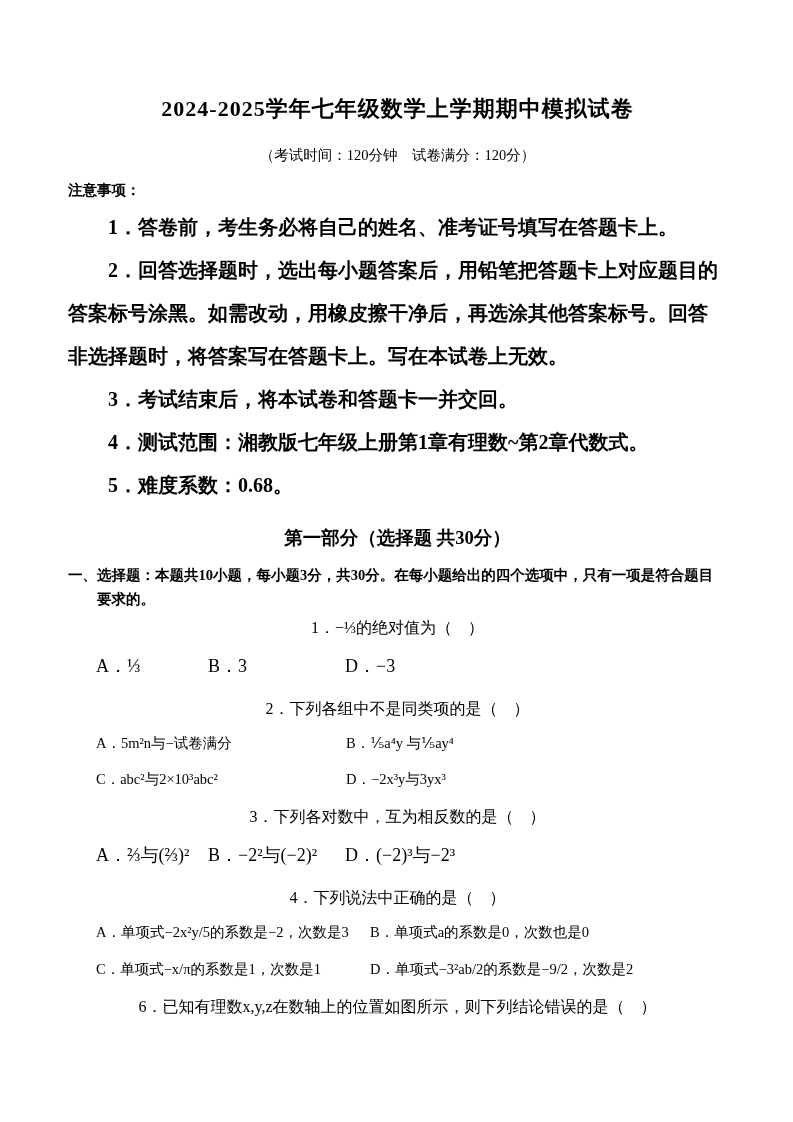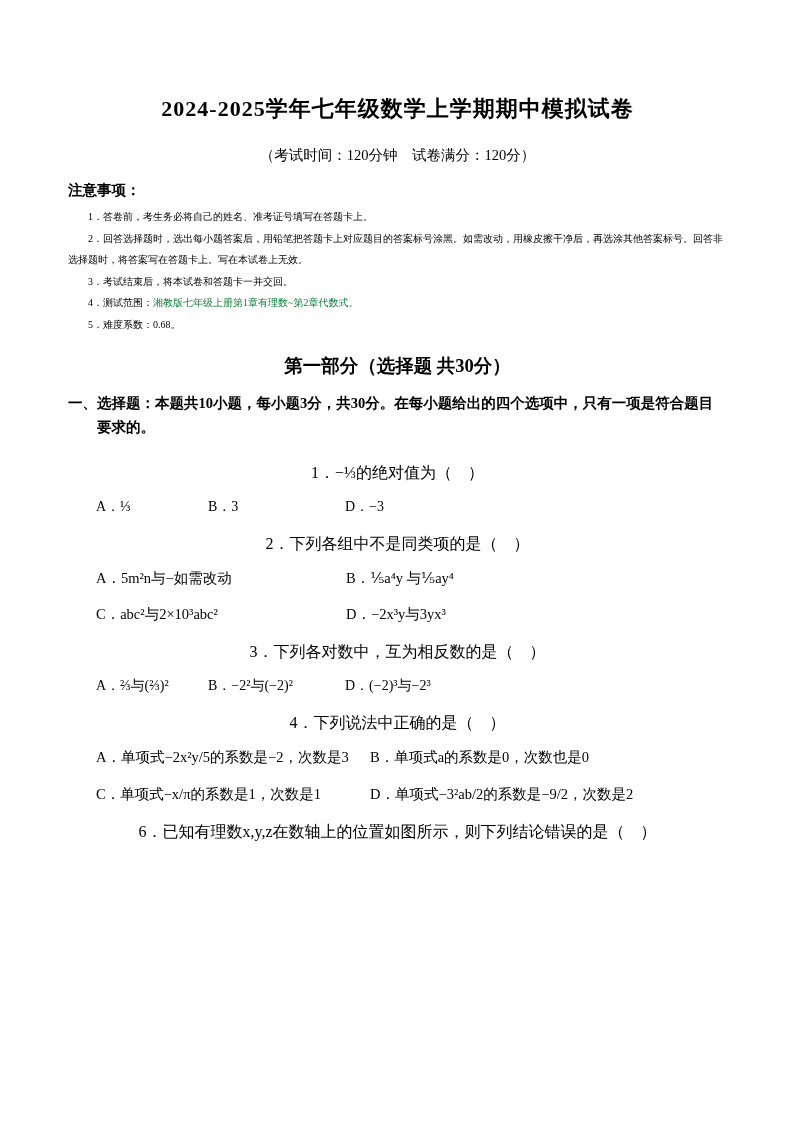--- a/index.html
+++ b/index.html
@@ -26,50 +26,51 @@
     text-align: center;
     font-size: 14.5px;
     margin-bottom: 16px;
   }
   .notice-heading {
     font-size: 14.5px;
     font-weight: bold;
     margin-bottom: 6px;
   }
   .notice {
-    font-size: 10px;
+    font-size: 20px;
     line-height: 2.15;
     text-indent: 2em;
+    font-weight: bold;
   }
-  .red { color: #15803d; }
+  .red { color: #000000; }
   .section-title {
     text-align: center;
     font-size: 18.5px;
     font-weight: bold;
     margin: 18px 0 14px 0;
   }
   .intro {
     font-size: 14.5px;
     font-weight: bold;
     line-height: 1.65;
     padding-left: 2em;
     text-indent: -2em;
-    margin-bottom: 17px;
+    margin-bottom: 0;
   }
   .question { margin-bottom: 4px; }
   .stem {
     font-size: 16px;
     line-height: 2.0;
     text-align: center;
   }
   .options-row {
     display: grid;
     grid-template-columns: 112px 137px 150px auto;
     padding-left: 28px;
-    font-size: 14px;
+    font-size: 18px;
     line-height: 2.5;
   }
   .options-two {
     display: grid;
     grid-template-columns: 250px 1fr;
     padding-left: 28px;
     font-size: 14.5px;
     line-height: 2.5;
   }
   .options-two.wide {
@@ -105,21 +106,21 @@
     <div class="options-row">
       <span class="opt">A．⅓</span>
       <span class="opt">B．3</span>
       <span class="opt">D．−3</span>
     </div>
   </div>
 
   <div class="question">
     <p class="stem">2．下列各组中不是同类项的是（　）</p>
     <div class="options-two">
-      <span class="opt">A．5m²n与−如需改动</span>
+      <span class="opt">A．5m²n与−试卷满分</span>
       <span class="opt">B．⅕a⁴y 与⅕ay⁴</span>
       <span class="opt">C．abc²与2×10³abc²</span>
       <span class="opt">D．−2x³y与3yx³</span>
     </div>
   </div>
 
   <div class="question">
     <p class="stem">3．下列各对数中，互为相反数的是（　）</p>
     <div class="options-row">
       <span class="opt">A．⅔与(⅔)²</span>

